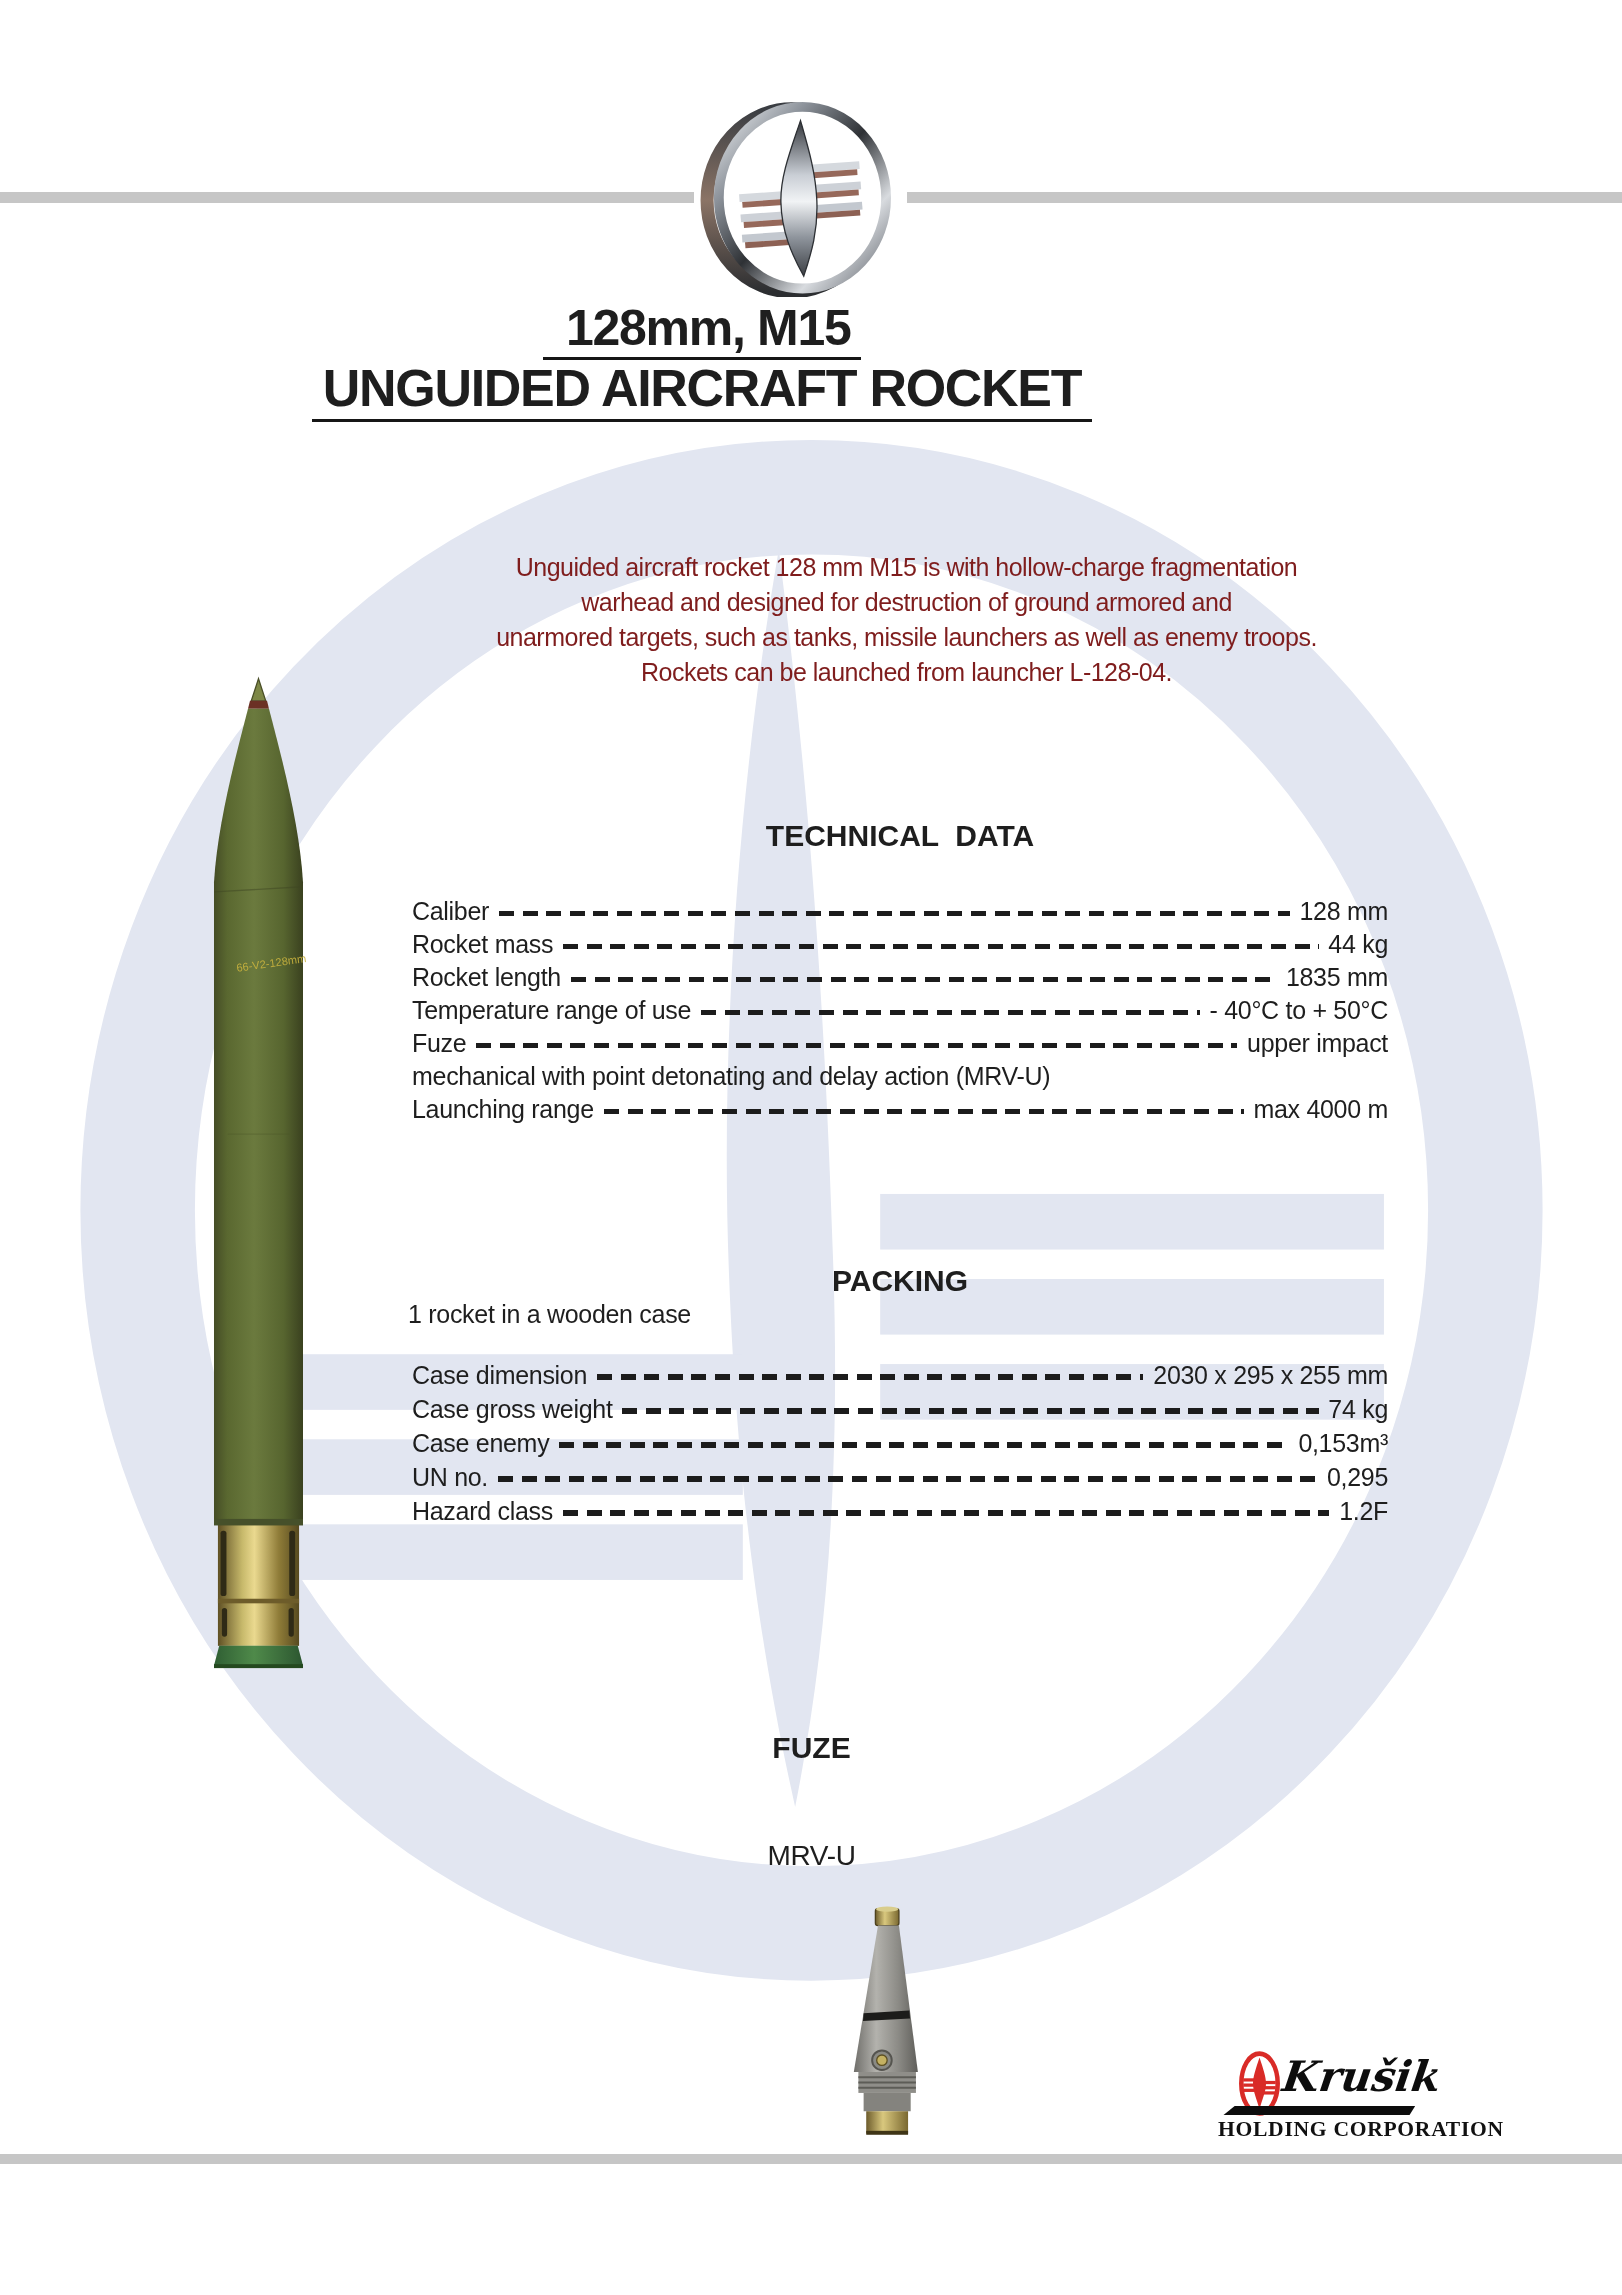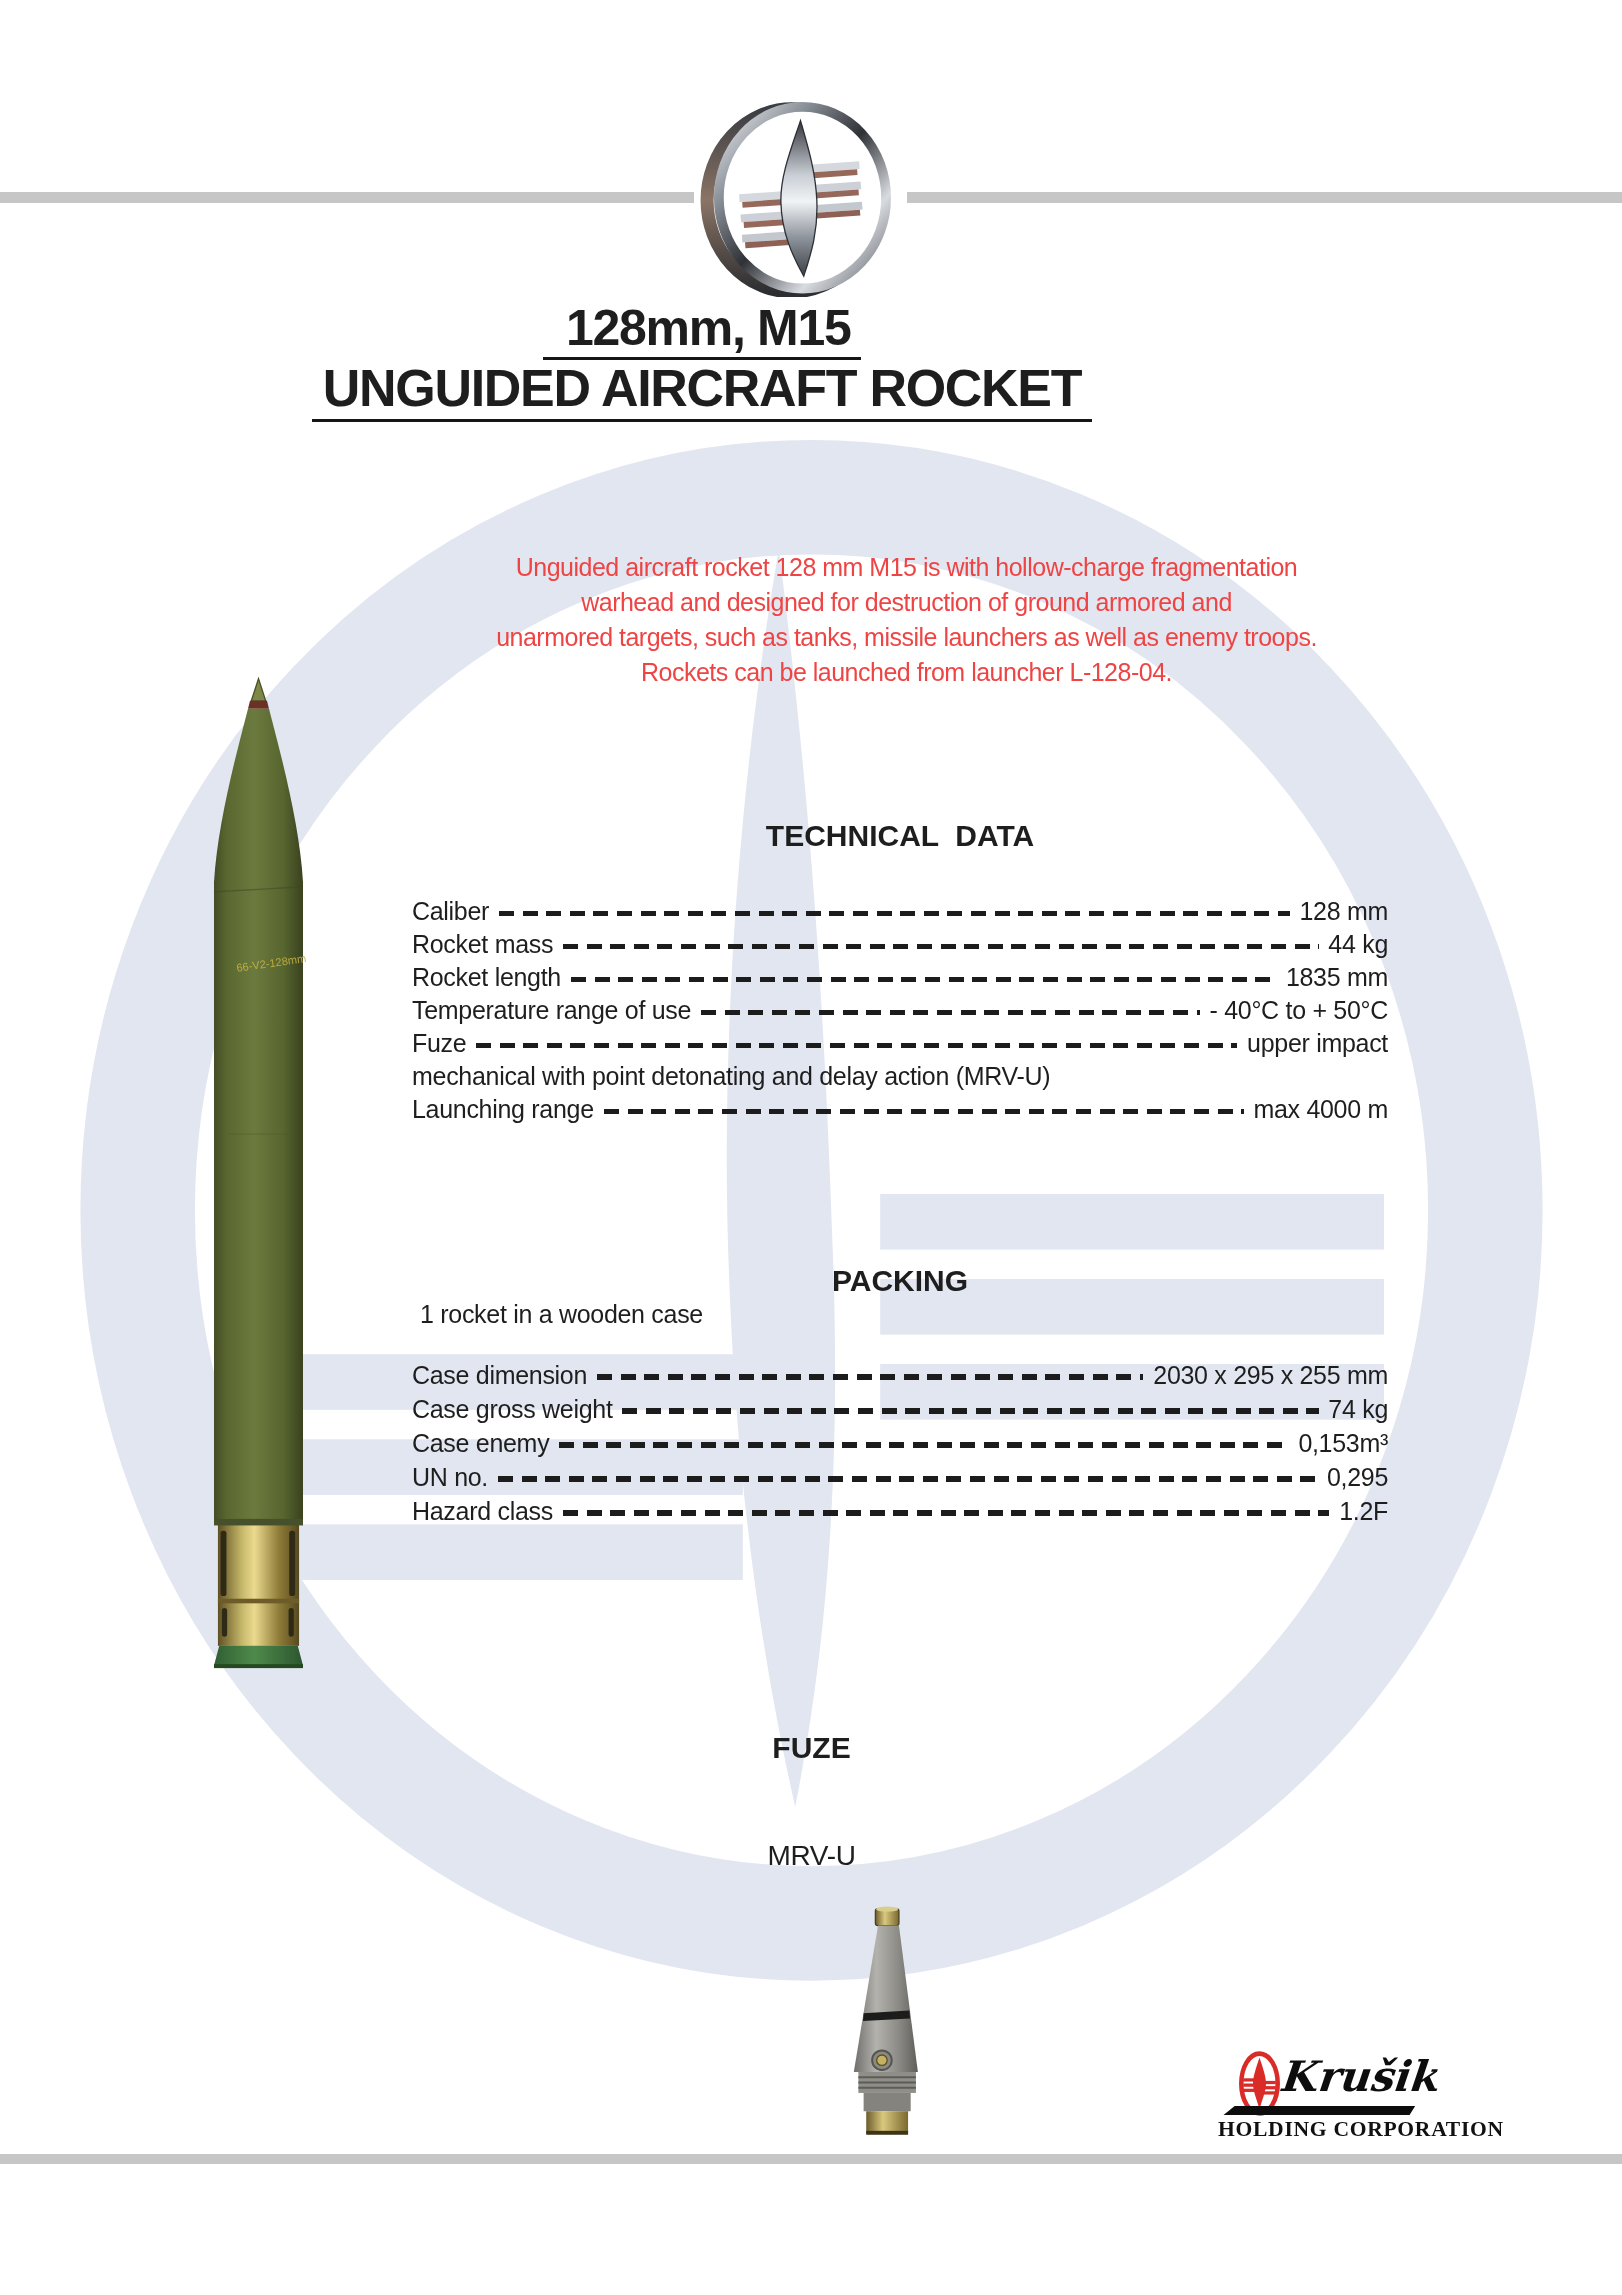--- a/index.html
+++ b/index.html
@@ -12,35 +12,35 @@
   .rule{left:0;width:1623px;height:11px;background:#c6c6c6;z-index:1;}
   
   #logo3d-box{left:694px;top:101px;width:213px;height:196px;background:#ffffff;z-index:2;}
   
   .title-wrap{left:0;width:1404px;text-align:center;z-index:3;}
   .title1{top:302px;font-size:50px;font-weight:bold;letter-spacing:-1.3px;line-height:52px;}
   .title2{top:361px;font-size:52px;font-weight:bold;letter-spacing:-1.3px;line-height:55px;}
   .u{display:inline-block;border-bottom:3.9px solid #161616;padding:0 10.5px 2.6px 10.5px;white-space:pre;}
   
   #description{left:406px;top:550px;width:1001px;text-align:center;font-size:25px;
-               line-height:35px;letter-spacing:-0.5px;z-index:3;color:#ef4444;}
+               line-height:35px;letter-spacing:-0.5px;z-index:3;color:#7f1d1d;}
   
   .col{left:412px;width:976px;z-index:3;}
   .heading{font-size:30px;font-weight:bold;text-align:center;letter-spacing:0px;white-space:pre;}
   #tech-heading{top:819px;}
   #pack-heading{top:1264px;}
   .rows{font-size:25px;letter-spacing:-0.3px;}
   .spec-row{display:flex;align-items:center;height:33px;}
   .rows.pack .spec-row{height:34px;}
   .spec-label,.spec-value{white-space:pre;}
   .leader{flex:1;height:5.9px;margin:3.9px 9.8px 0 9.8px;
           background:repeating-linear-gradient(to right,#1c1c1c 0 15px,transparent 15px 23.6px);}
   .cont{height:33px;display:flex;align-items:center;}
   #tech-rows{top:895px;}
-  #pack-note{top:1298px;left:420px;font-size:25px;letter-spacing:-0.3px;z-index:3;height:33px;display:flex;align-items:center;}
+  #pack-note{top:1298px;left:408px;font-size:25px;letter-spacing:-0.3px;z-index:3;height:33px;display:flex;align-items:center;}
   #pack-rows{top:1358px;}
   
   #fuze-heading{left:0;top:1731px;width:1623px;text-align:center;font-size:30px;font-weight:bold;z-index:3;}
   #fuze-model{left:0;top:1840px;width:1623px;text-align:center;font-size:28px;letter-spacing:-0.3px;z-index:3;}
   #fuze-photo{left:844px;top:1903px;z-index:3;}
   
   #rocket-photo{left:208px;top:676px;z-index:2;}
   
   #brand{left:1218px;top:2048px;width:203px;height:95px;z-index:3;}
   #brand-emblem{left:20px;top:2.6px;}

